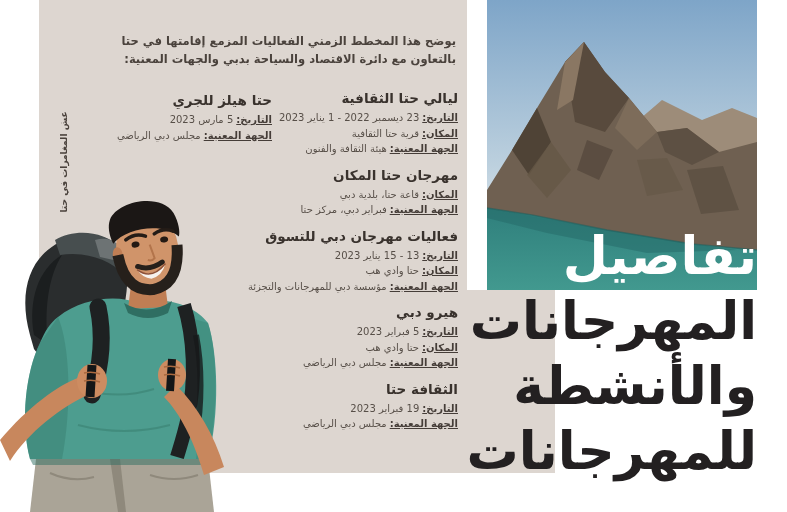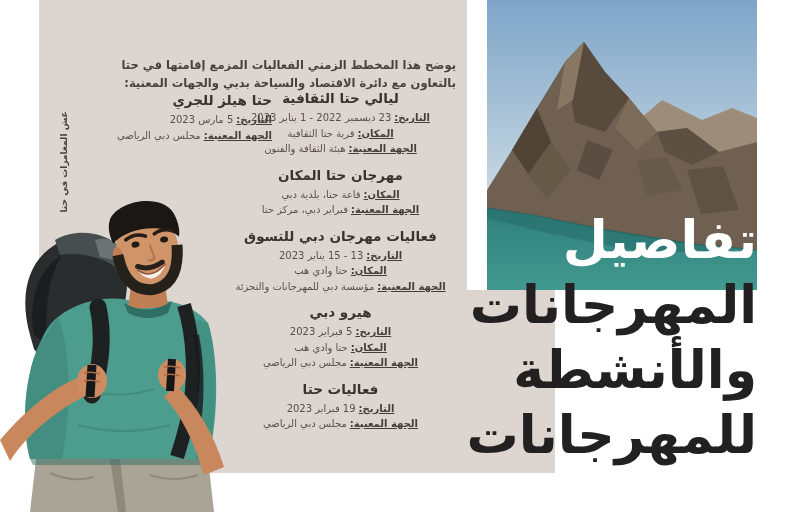--- a/index.html
+++ b/index.html
@@ -4,30 +4,30 @@
 <style>
   html,body{margin:0;padding:0;}
   body{
     width:787px;height:512px;position:relative;overflow:hidden;background:#ffffff;
     font-family:"DejaVu Sans", sans-serif;
   }
   .beige-panel{position:absolute;left:39px;top:0;width:516px;height:473px;background:#ddd6d0;z-index:1;}
   .photo-frame{position:absolute;left:467px;top:0;width:320px;height:290px;background:#ffffff;z-index:2;}
   .photo-frame svg{position:absolute;left:20px;top:0;width:270px;height:290px;display:block;}
   .hero-title{
-    position:absolute;right:30px;top:208px;z-index:5;direction:rtl;text-align:right;
+    position:absolute;right:30px;top:224px;z-index:5;direction:rtl;text-align:right;
     font-weight:bold;font-size:52px;line-height:65px;color:#232021;letter-spacing:-1px;white-space:nowrap;
   }
   .hero-title .white-line{color:#ffffff;}
   .intro{
     position:absolute;right:331px;top:33px;width:348px;z-index:3;direction:rtl;
-    font-size:11.5px;font-weight:bold;line-height:17.5px;color:#4a423c;margin-top:24px;
+    font-size:11.5px;font-weight:bold;line-height:17.5px;color:#4a423c;
   }
   .col{position:absolute;direction:rtl;text-align:right;z-index:3;}
-  .col-right{right:329px;top:90px;width:235px;text-align:center;}
+  .col-right{right:329px;top:90px;width:235px;}
   .col-left{right:515px;top:92px;width:195px;}
   .event{margin-bottom:10px;}
   .event h3{margin:0 0 4px 0;font-size:13.5px;font-weight:bold;color:#39322d;}
   .line{font-size:10px;line-height:15.5px;color:#574f48;}
   .lbl{font-weight:bold;color:#453d38;margin-left:3px;text-decoration:underline;}
   .side-label{
     position:absolute;left:64px;top:162px;z-index:2;white-space:nowrap;direction:rtl;
     font-size:9px;font-weight:bold;color:#4a423c;
     transform:translate(-50%,-50%) rotate(-90deg);
   }
@@ -96,21 +96,21 @@
     <div class="line"><span class="lbl">المكان:</span><span>حتا وادي هب</span></div>
     <div class="line"><span class="lbl">الجهة المعنية:</span><span>مؤسسة دبي للمهرجانات والتجزئة</span></div>
   </div>
   <div class="event">
     <h3>هيرو دبي</h3>
     <div class="line"><span class="lbl">التاريخ:</span><span>5 فبراير 2023</span></div>
     <div class="line"><span class="lbl">المكان:</span><span>حتا وادي هب</span></div>
     <div class="line"><span class="lbl">الجهة المعنية:</span><span>مجلس دبي الرياضي</span></div>
   </div>
   <div class="event">
-    <h3>فعاليات حتا</h3>
+    <h3>الثقافة حتا</h3>
     <div class="line"><span class="lbl">التاريخ:</span><span>19 فبراير 2023</span></div>
     <div class="line"><span class="lbl">الجهة المعنية:</span><span>مجلس دبي الرياضي</span></div>
   </div>
 </div>
 
 <div class="col col-left">
   <div class="event">
     <h3>حتا هيلز للجري</h3>
     <div class="line"><span class="lbl">التاريخ:</span><span>5 مارس 2023</span></div>
     <div class="line"><span class="lbl">الجهة المعنية:</span><span>مجلس دبي الرياضي</span></div>

